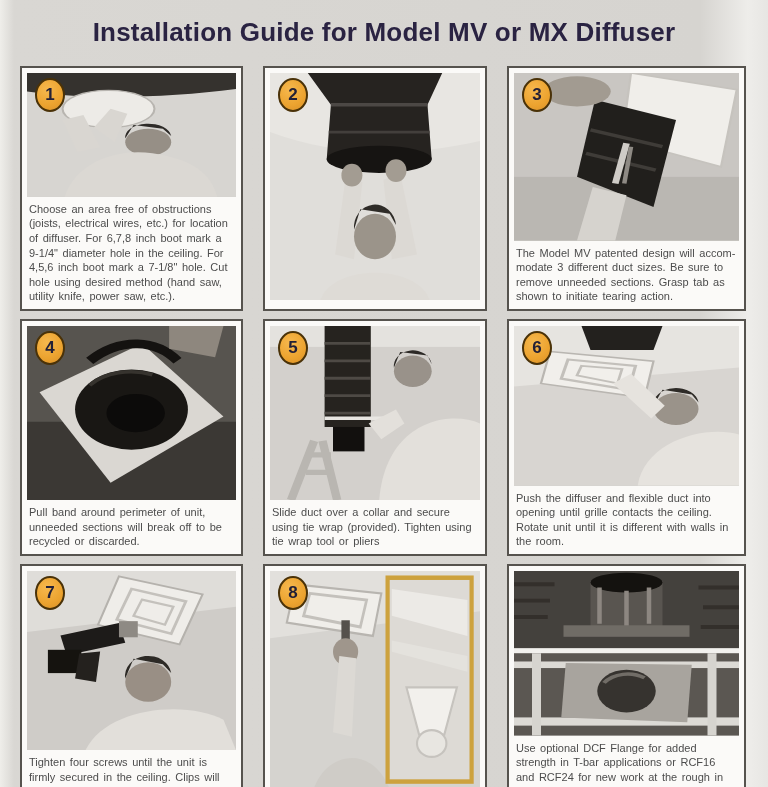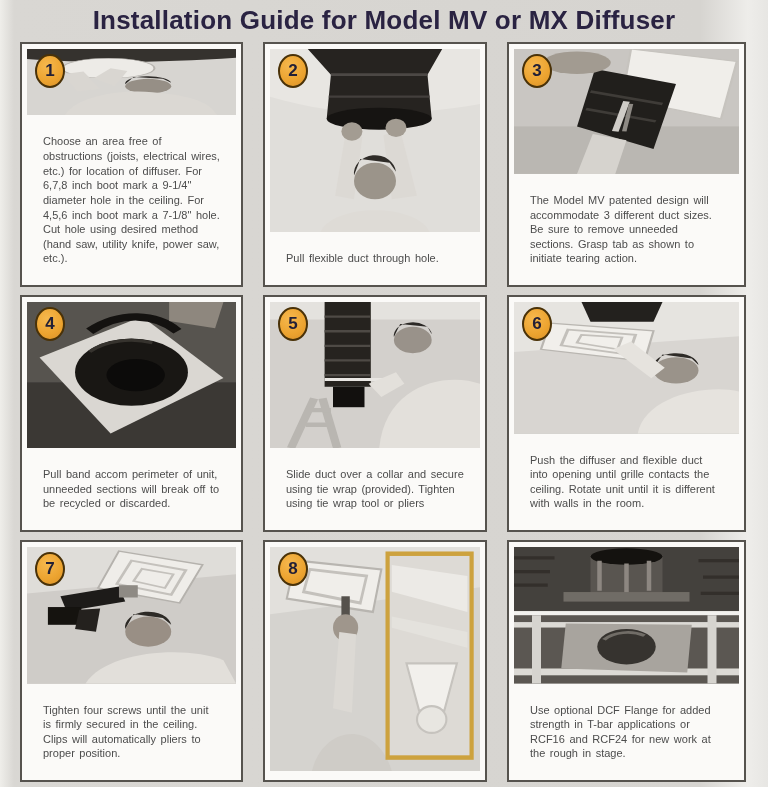--- a/index.html
+++ b/index.html
@@ -2,21 +2,21 @@
 <html style="--title-color: #2a2342; --badge-fill: #eca32f; --badge-border: #4a3208; --inset-gold: #cda23e;"><head>
 <meta charset="utf-8">
 <style>
   html,body{margin:0;padding:0;}
   body{
     width:768px;height:787px;overflow:hidden;
     font-family:"Liberation Sans","DejaVu Sans",sans-serif;
     background:linear-gradient(90deg,#efeeea 0px,#d9d7d3 14px,#d6d4d0 700px,#eeedea 748px,#e7e6e3 768px);
   }
   .page-title{
-    margin:0;padding:5px 0 6px 0;text-align:center;
+    margin:12px;padding:5px 0 6px 0;text-align:center;
     font-size:26px;font-weight:bold;letter-spacing:0.2px;
     color:var(--title-color,#2a2342);
   }
   .grid{
     margin-left:20px;width:725px;
     display:grid;
     grid-template-columns:223px 224px 239px;
     grid-template-rows:245px 237px 242px;
     column-gap:20px;row-gap:8px;
   }
@@ -35,21 +35,21 @@
   .badge{
     position:absolute;top:5px;left:8px;
     width:30px;height:34px;border-radius:50%;
     background:radial-gradient(circle at 38% 32%, #f6b84e 0%, var(--badge-fill,#eca32f) 60%, #d9912a 100%);
     border:2px solid var(--badge-border,#4a3208);
     color:#232036;font-size:17px;font-weight:bold;
     display:flex;align-items:center;justify-content:center;
     box-sizing:border-box;
   }
   .caption{
-    margin:14px;padding:1px 2px 0 2px;
+    margin:0;padding:1px 2px 0 2px;
     font-size:11px;line-height:1.33;color:#4c4c4c;
     word-spacing:1.5px;
   }
   .inset-frame{fill:none;stroke:var(--inset-gold,#cda23e);stroke-width:2;}
 </style>
 </head>
 <body>
 
 <h1 class="page-title">Installation Guide for Model MV or MX Diffuser</h1>
 
@@ -84,21 +84,20 @@
         <path d="M31,80 L36,46 L44,48 L40,82 Z" fill="#dcd9d4"></path>
         <path d="M70,80 L62,44 L54,47 L58,82 Z" fill="#dcd9d4"></path>
         <circle cx="39" cy="45" r="5" fill="#a39c92"></circle>
         <circle cx="60" cy="43" r="5" fill="#a39c92"></circle>
         <circle cx="50" cy="72" r="10" fill="#9b948a"></circle>
         <path d="M40,69 a10,10 0 0 1 20,-2 l-3,-5 -14,-2 z" fill="#2f2c28"></path>
         <path d="M24,100 C30,84 70,84 76,100 Z" fill="#dedbd6"></path>
       </svg>
       <span class="badge">2</span>
     </div>
-    <p class="caption">Pull flexible duct through hole.</p>
   </div>
 
   <div class="panel">
     <div class="photo">
       <svg viewBox="0 0 100 100" preserveAspectRatio="none">
         <rect width="100" height="100" fill="#c9c6c2"></rect>
         <rect y="62" width="100" height="38" fill="#bab7b2"></rect>
         <polygon points="52,0 99,10 92,56 48,40" fill="#f0eeea" stroke="#c6c3be" stroke-width="1"></polygon>
         <polygon points="36,16 72,28 62,80 28,62" fill="#211f1c"></polygon>
         <path d="M34,34 L66,44 M32,48 L63,58" stroke="#3f3c38" stroke-width="2" fill="none"></path>
@@ -119,21 +118,21 @@
         <rect y="55" width="100" height="45" fill="#3b3834"></rect>
         <polygon points="6,38 55,10 94,52 40,90" fill="#dad7d2"></polygon>
         <path d="M30,20 C45,6 62,8 72,20" stroke="#141210" stroke-width="5" fill="none"></path>
         <ellipse cx="50" cy="48" rx="27" ry="23" fill="#191714"></ellipse>
         <ellipse cx="52" cy="50" rx="14" ry="11" fill="#0c0b0a"></ellipse>
         <path d="M30,34 a25,20 0 0 1 30,-6" stroke="#36332e" stroke-width="2" fill="none"></path>
         <polygon points="68,0 94,0 90,18 68,13" fill="#8e877e"></polygon>
       </svg>
       <span class="badge">4</span>
     </div>
-    <p class="caption">Pull band accom perimeter of unit, unneed­ed sections will break off to be recycled or discarded.</p>
+    <p class="caption">Pull band around perimeter of unit, unneed­ed sections will break off to be recycled or discarded.</p>
   </div>
 
   <div class="panel">
     <div class="photo">
       <svg viewBox="0 0 100 100" preserveAspectRatio="none">
         <rect width="100" height="100" fill="#d3d0cc"></rect>
         <rect width="100" height="12" fill="#e4e2de"></rect>
         <rect x="26" y="0" width="22" height="58" fill="#26231f"></rect>
         <path d="M26,10 h22 M26,20 h22 M26,30 h22 M26,40 h22 M26,50 h22" stroke="#4e4a45" stroke-width="1.6" fill="none"></path>
         <rect x="30" y="58" width="15" height="14" fill="#12100e"></rect>

